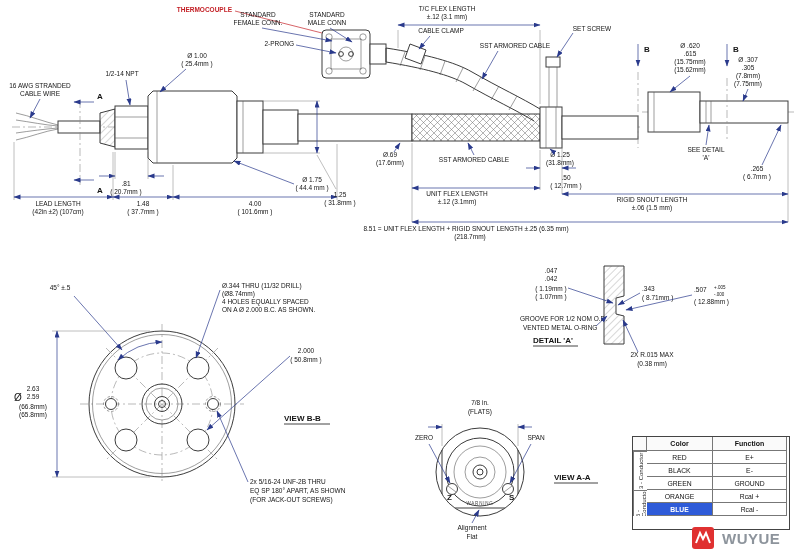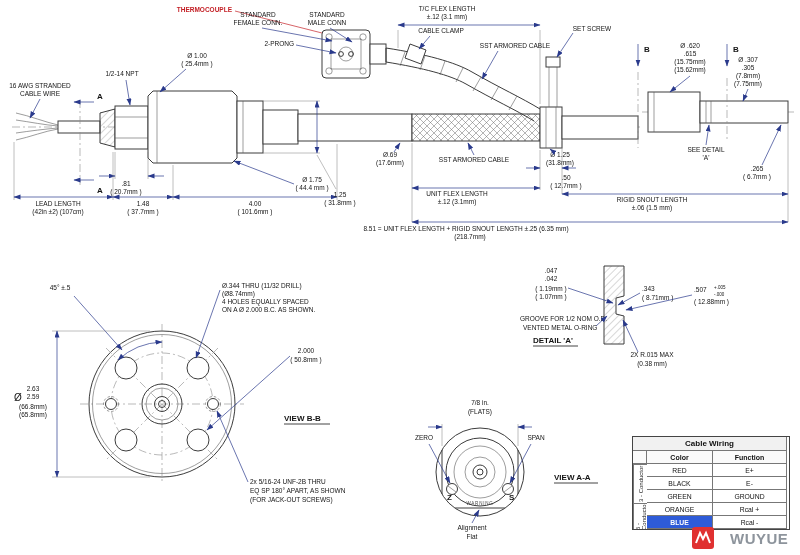--- a/index.html
+++ b/index.html
@@ -23,21 +23,21 @@
   .wiring{position:absolute;left:632px;top:436px;width:156px;display:grid;grid-template-columns:14px 66px 74px;grid-template-rows:14px 13px repeat(5,13px);border:1.2px solid #444;background:#fff;color:#111;}
   .wiring>div{border-right:.8px solid #777;border-bottom:.8px solid #777;display:flex;align-items:center;justify-content:center;overflow:hidden;}
   .w-title{grid-column:1/4;font-weight:700;font-size:8px;background:#f1f1f1;}
   .w-head{font-weight:700;font-size:7px;background:#fafafa;}
   .w-cell{font-size:6.8px;}
   .w-group{grid-column:1;writing-mode:vertical-rl;transform:rotate(180deg);font-size:6px;color:#222;}
   .w-g3{grid-row:span 3;}
   .w-g5{grid-row:span 2;}
   .w-blue{background:#2e5bd8;color:#fff;font-weight:700;}
   
-  .brand{position:absolute;left:692px;top:527px;display:flex;align-items:center;gap:16px;}
+  .brand{position:absolute;left:692px;top:527px;display:flex;align-items:center;gap:8px;}
   .brand-text{font-size:15px;font-weight:700;color:#8d949c;letter-spacing:.5px;}
 </style>
 </head>
 <body>
 
 <div class="canvas">
 <svg width="800" height="555" viewBox="0 0 800 555">
   <defs>
     <marker id="arr" markerUnits="userSpaceOnUse" markerWidth="8" markerHeight="6" refX="6.5" refY="2.5" orient="auto">
           <path d="M0,0 L7,2.5 L0,5 Z" fill="#2a3a8c"></path>
@@ -376,21 +376,20 @@
     <line x1="554" y1="483" x2="598" y2="483" class="under"></line>
 
     <text x="472" y="530" text-anchor="middle">Alignment</text>
     <text x="472" y="539" text-anchor="middle">Flat</text>
     <line x1="472" y1="523" x2="479" y2="510" class="dim" marker-end="url(#arr)"></line>
   </g>
 </svg>
 
 
 <div class="wiring">
-  <div class="w-title">Cable Wiring</div>
   <div class="w-head"></div>
   <div class="w-head">Color</div>
   <div class="w-head">Function</div>
 
   <div class="w-group w-g3">3 - Conductor</div>
   <div class="w-cell">RED</div>
   <div class="w-cell">E+</div>
   <div class="w-cell">BLACK</div>
   <div class="w-cell">E-</div>
   <div class="w-cell">GREEN</div>

